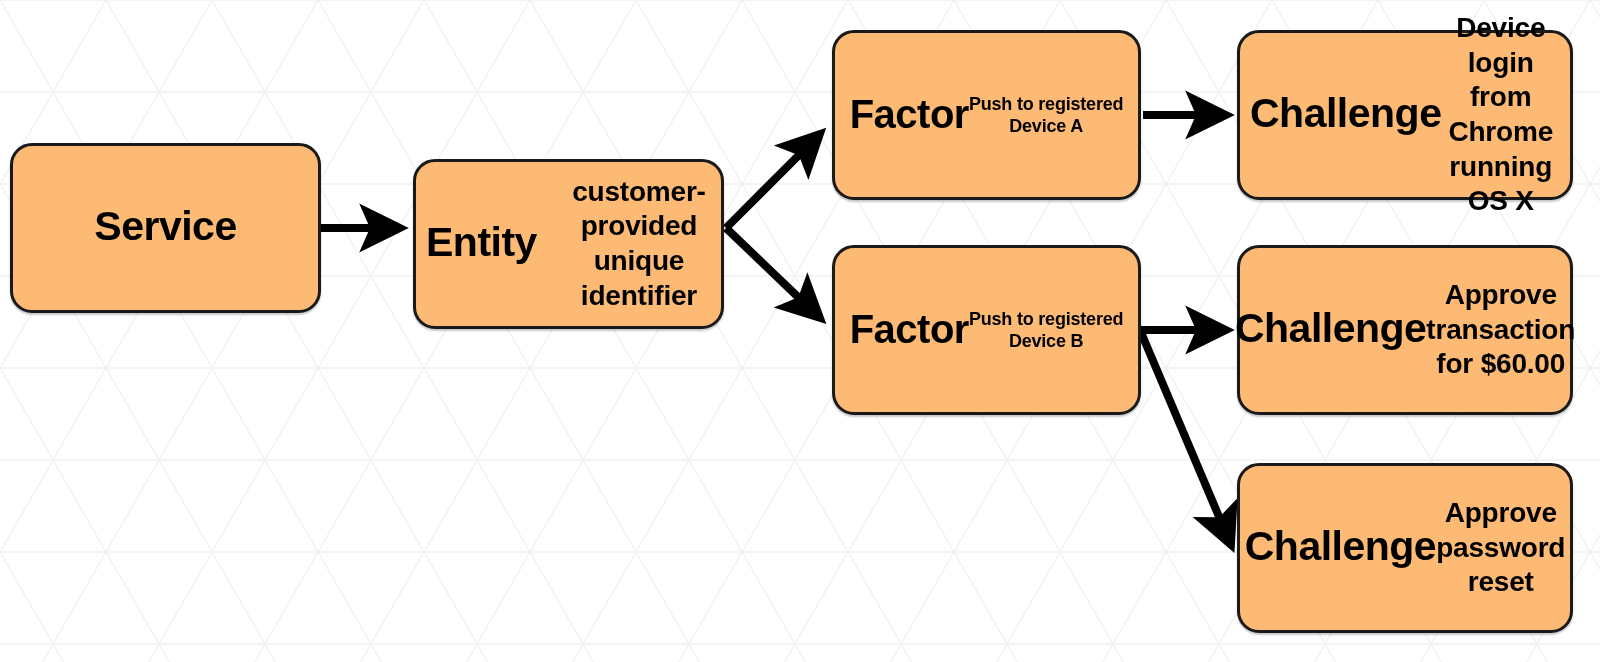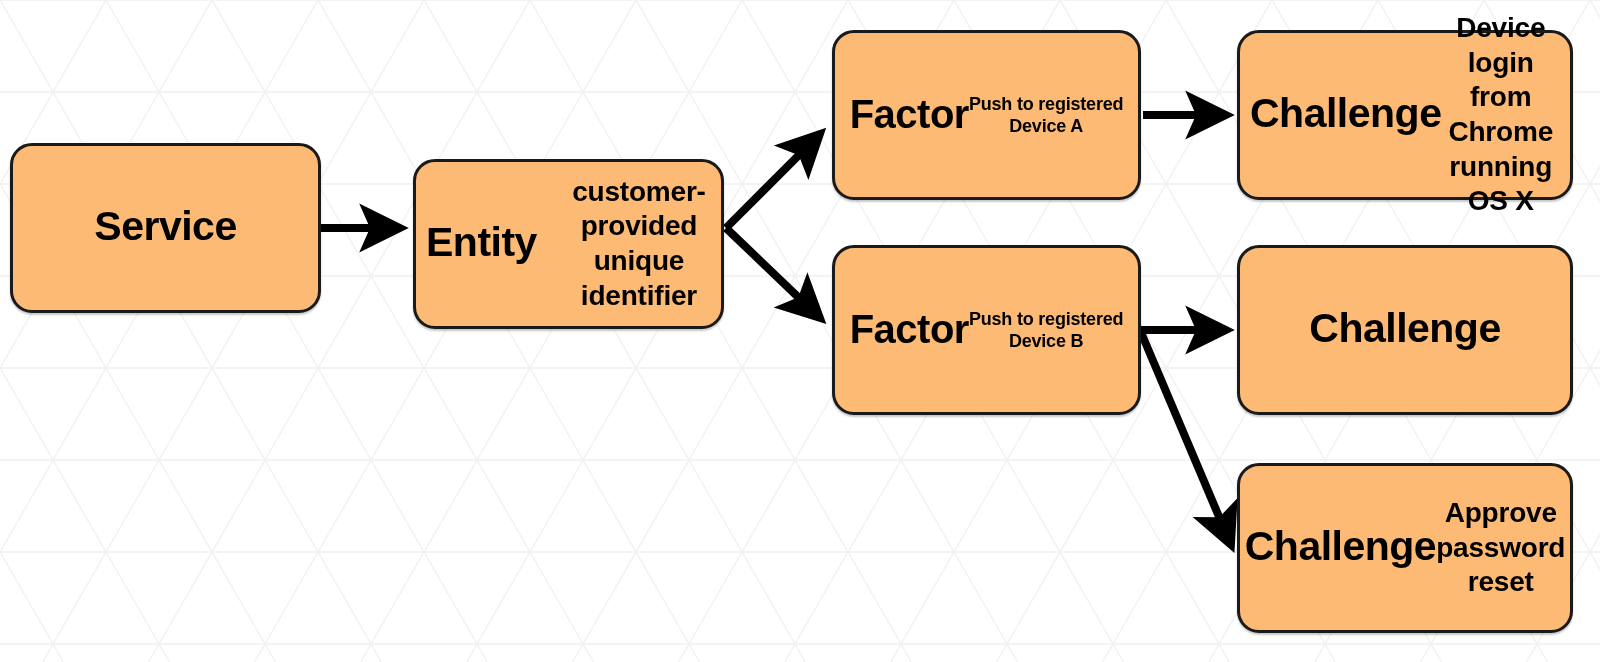--- a/index.html
+++ b/index.html
@@ -146,20 +146,22 @@
   </div>
 
   <div class="node" id="node-chal-1">
     <div class="node-title">Challenge</div>
     <div class="node-sub">Device login from
 Chrome running OS X</div>
   </div>
 
   <div class="node" id="node-chal-2">
     <div class="node-title">Challenge</div>
+    <div class="node-sub">Approve transaction
+for $60.00</div>
   </div>
 
   <div class="node" id="node-chal-3">
     <div class="node-title">Challenge</div>
     <div class="node-sub">Approve password
 reset</div>
   </div>
 
 </div>
 

